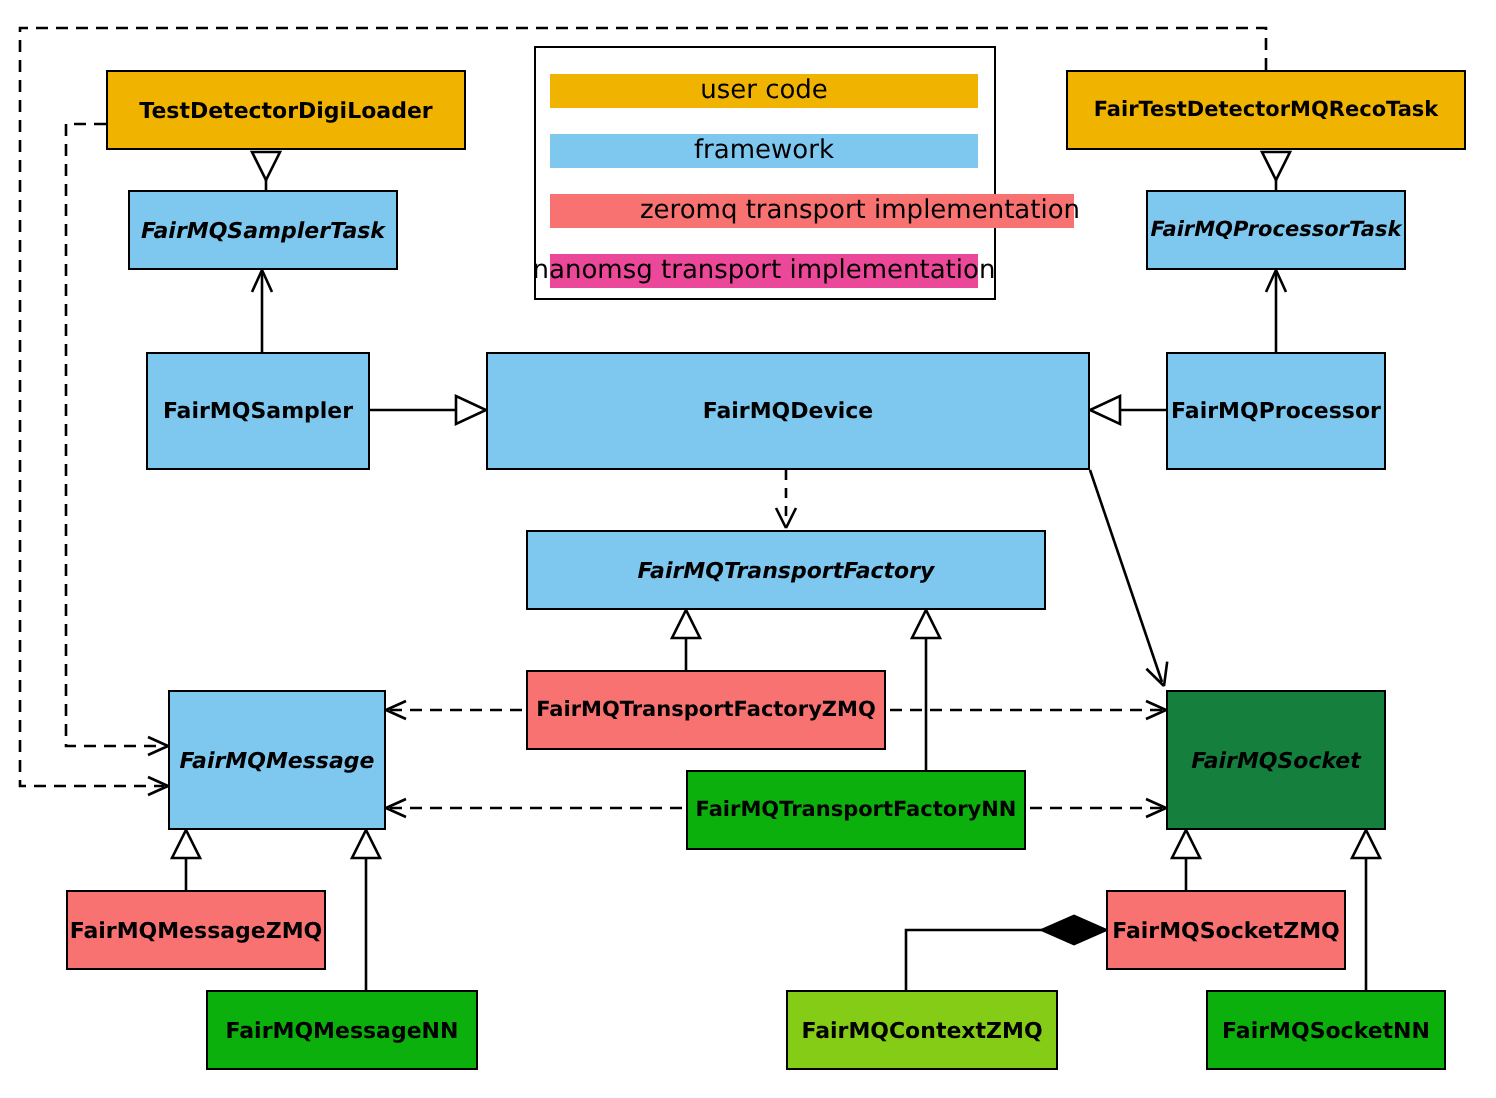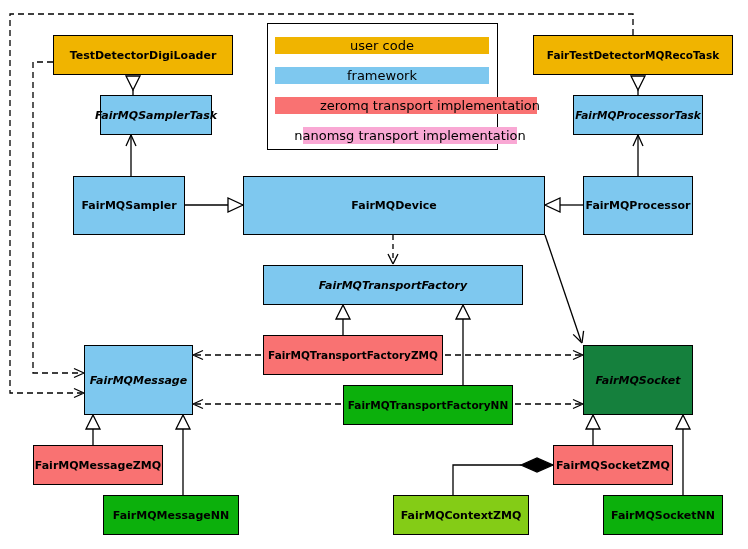--- a/index.html
+++ b/index.html
@@ -132,32 +132,32 @@
   <div class="legend">
     <div class="legend-bar" style="top: 13px; background: rgb(240, 180, 0);">
       <span>user code</span>
     </div>
     <div class="legend-bar" style="top: 43px; background: rgb(126, 200, 239);">
       <span>framework</span>
     </div>
     <div class="legend-bar" style="top: 73px; background: rgb(249, 114, 114); padding-left: 48px;">
       <span>zeromq transport implementation</span>
     </div>
-    <div class="legend-bar" style="top: 103px; background: #f9a8d4; margin-left: 28px;">
+    <div class="legend-bar" style="top: 103px; background: #ec4899;">
       <span>nanomsg transport implementation</span>
     </div>
   </div>
 
   <div class="node" style="left: 53px; top: 35px; width: 180px; height: 40px; background: rgb(240, 180, 0);">
     <span>TestDetectorDigiLoader</span>
   </div>
   <div class="node" style="left: 533px; top: 35px; width: 200px; height: 40px; font-size: 10.5px; background: rgb(240, 180, 0);">
     <span>FairTestDetectorMQRecoTask</span>
   </div>
-  <div class="node abstract" style="left: 64px; top: 95px; width: 112px; height: 40px; background: rgb(126, 200, 239); margin-left: 36px;">
+  <div class="node abstract" style="left: 64px; top: 95px; width: 135px; height: 40px; background: rgb(126, 200, 239);">
     <span>FairMQSamplerTask</span>
   </div>
   <div class="node abstract" style="left: 573px; top: 95px; width: 130px; height: 40px; font-size: 10.5px; background: rgb(126, 200, 239);">
     <span>FairMQProcessorTask</span>
   </div>
   <div class="node" style="left: 73px; top: 176px; width: 112px; height: 59px; background: rgb(126, 200, 239);">
     <span>FairMQSampler</span>
   </div>
   <div class="node" style="left: 243px; top: 176px; width: 302px; height: 59px; background: rgb(126, 200, 239);">
     <span>FairMQDevice</span>

